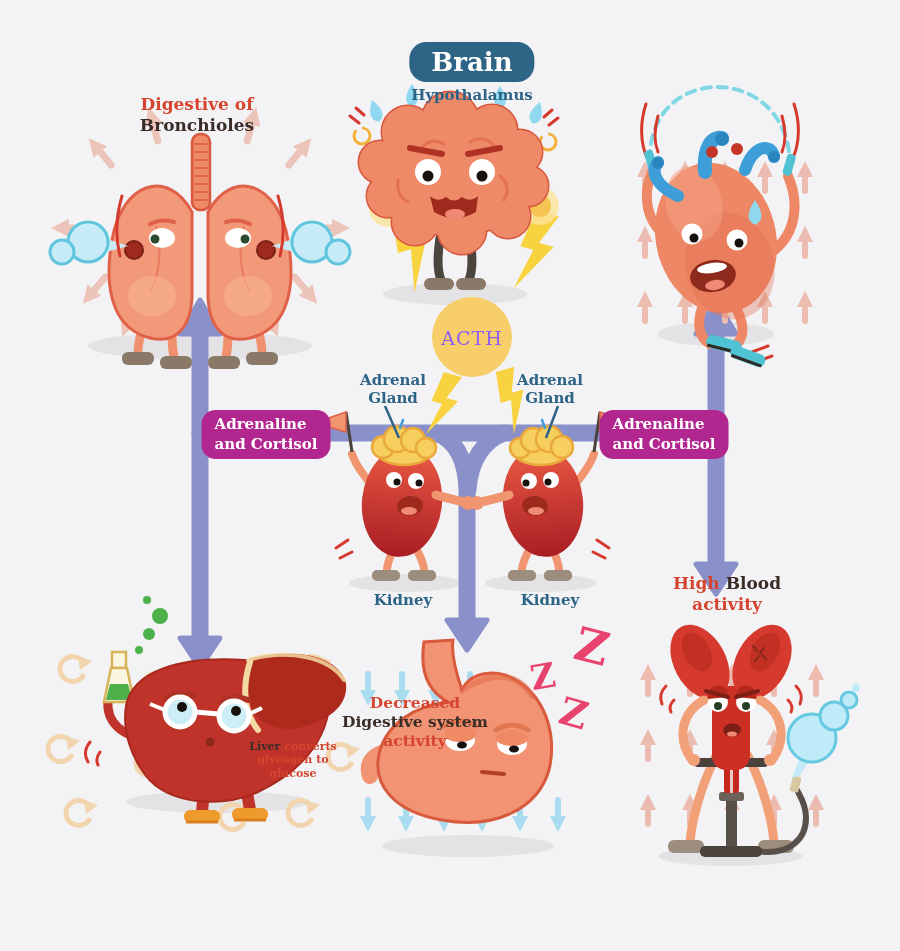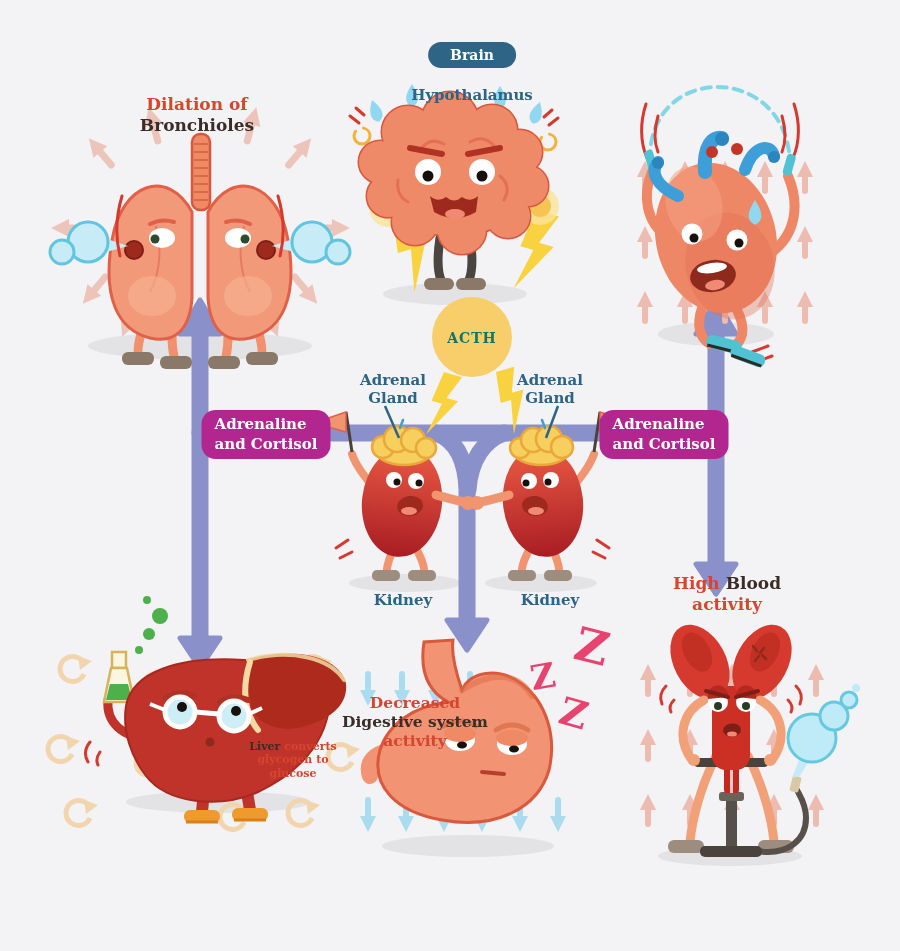--- a/index.html
+++ b/index.html
@@ -8,26 +8,26 @@
   svg{position:absolute;left:0;top:0;}
   .lbl{position:absolute;transform:translateX(-50%);text-align:center;font-weight:bold;
        white-space:nowrap;line-height:1.22;}
   .red{color:#d5452f;}
   .dark{color:#3a2d28;}
   .blue{color:#2d6486;}
   .fs17{font-size:17px;}
   .fs15{font-size:15px;}
   .fs16{font-size:11px;}
   .badge-brain{position:absolute;transform:translateX(-50%);background:#2e6586;color:#fff;
-       font-weight:bold;font-size:14px;padding:5px 22px;border-radius:17px;}
+       font-weight:bold;font-size:26px;padding:5px 22px;border-radius:17px;}
   .badge-horm{position:absolute;transform:translateX(-50%);background:#b1278f;color:#fff;
        font-weight:bold;font-size:15px;padding:5px 13px;border-radius:14px;text-align:left;
        line-height:1.3;}
-  .acth-lbl{position:absolute;transform:translate(-50%,-50%);color:#0f766e;font-weight:bold;
-       font-size:14px;letter-spacing:1px;}
+  .acth-lbl{position:absolute;transform:translate(-50%,-50%);color:#8b5cf6;font-weight:normal;
+       font-size:19px;letter-spacing:1px;}
 </style>
 </head>
 <body>
 
 <div id="stage">
 
 <svg width="900" height="951" viewBox="0 0 900 951">
   <defs>
     <linearGradient id="kidGrad" x1="0" y1="0" x2="0" y2="1">
       <stop offset="0" stop-color="#ea5a44"></stop>
@@ -541,21 +541,21 @@
 </svg>
 
 <div class="badge-brain" style="left:472px;top:42px;">
   <span>Brain</span>
 </div>
 <div class="lbl blue fs15" style="left:472px;top:86px;">
   <span>Hypothalamus</span>
 </div>
 
 <div class="lbl fs17" style="left:197px;top:94px;">
-  <div><span class="red">Dilation of</span></div>
+  <div><span class="red">Digestive of</span></div>
   <div><span class="dark">Bronchioles</span></div>
 </div>
 
 
 <div class="acth-lbl" style="left:472px;top:338px;">
   <span>ACTH</span>
 </div>
 
 <div class="lbl blue fs15" style="left:393px;top:371px;">
   <div><span>Adrenal</span></div>

